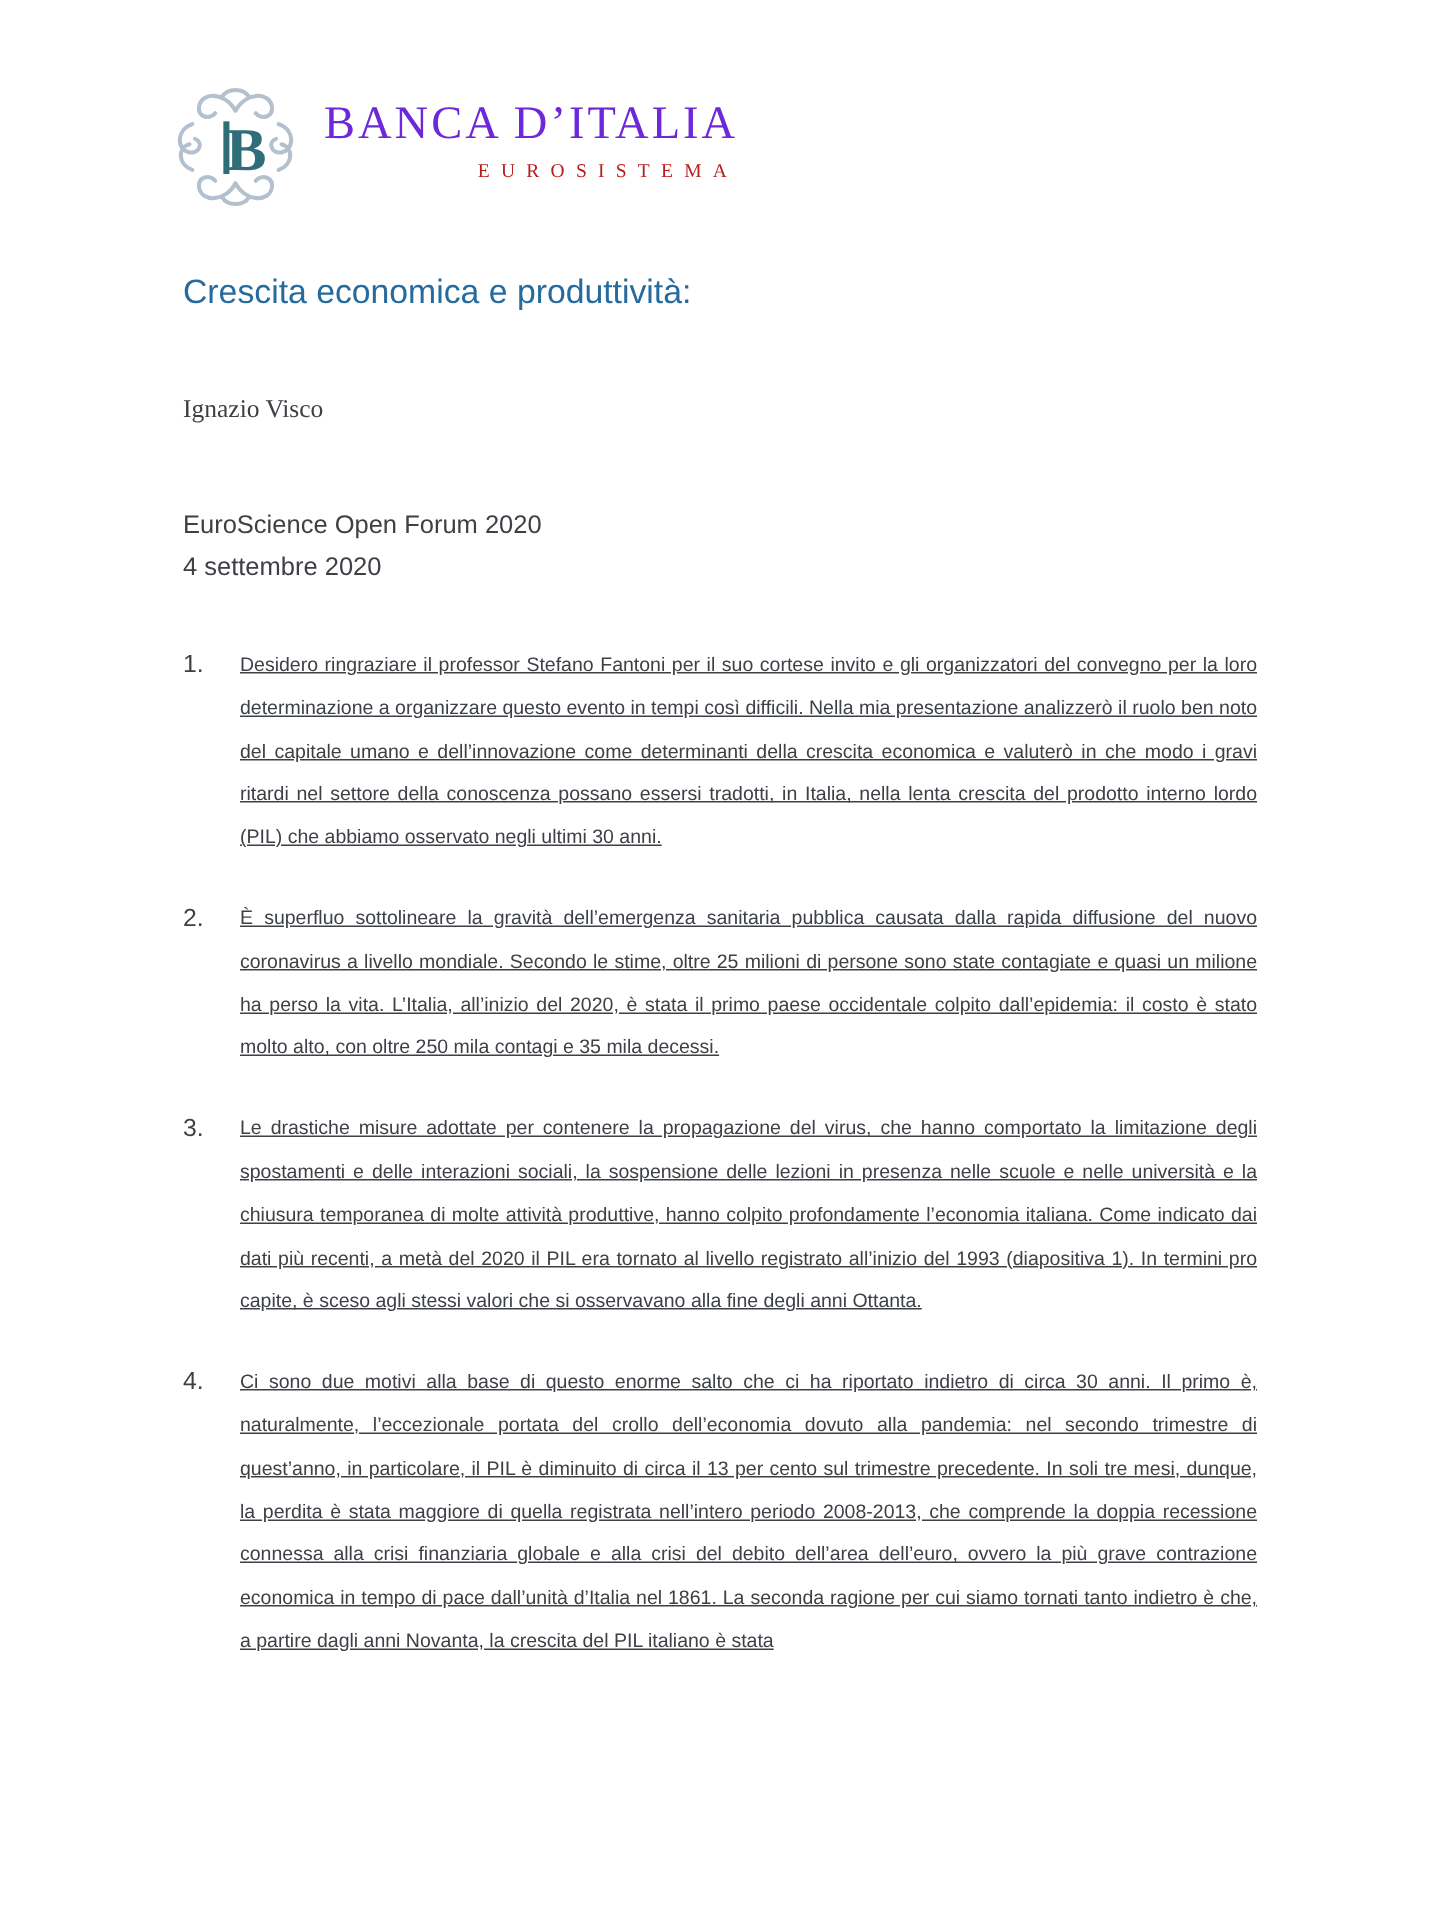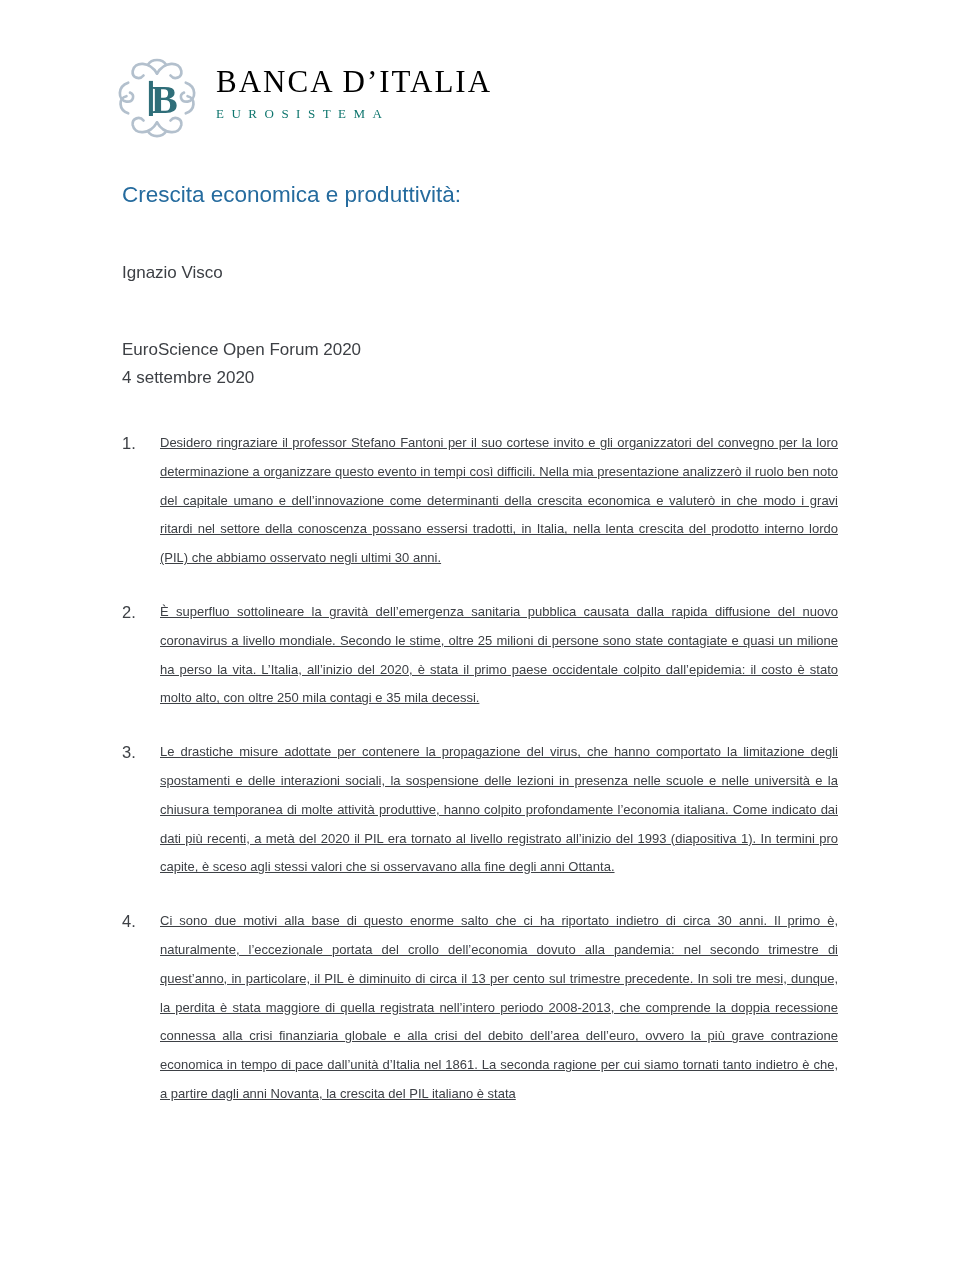--- a/index.html
+++ b/index.html
@@ -15,31 +15,31 @@
   .logo{
     position:absolute;left:112px;top:52px;
     display:flex;align-items:flex-start;
   }
   .emblem{width:90px;height:92px;flex:0 0 auto;}
   .wordmark{margin-left:14px;padding-top:14px;}
   .bank-name{
     font-family:"Liberation Serif",serif;
     font-size:31px;
     letter-spacing:2px;
-    color:#000000;
+    color:#6d28d9;
     line-height:1;
     white-space:nowrap;
   }
   .eurosistema{
     font-family:"Liberation Serif",serif;
     font-size:13px;
     letter-spacing:7.5px;
-    color:#0f766e;
+    color:#b91c1c;
     margin-top:9px;
-    text-align:left;
+    text-align:right;
   }
   
   .content{position:absolute;left:122px;width:716px;}
   .doc-title{
     top:180px;
     font-size:22.5px;
     font-weight:normal;
     color:#256b9e;
     line-height:30px;
   }
@@ -95,21 +95,21 @@
     <div class="wordmark">
       <div class="bank-name">BANCA D’ITALIA</div>
       <div class="eurosistema">EUROSISTEMA</div>
     </div>
   </div>
 
   <div class="content doc-title" style="position:absolute;">
     <div>Crescita economica e produttività:</div>
   </div>
 
-  <div class="content author-block" style="position:absolute;">
+  <div class="content author-block" style="position:absolute;font-family:Liberation Serif, serif;">
     <div>Ignazio Visco</div>
   </div>
 
   <div class="content event-block" style="position:absolute;">
     <div>EuroScience Open Forum 2020</div>
     <div>4 settembre 2020</div>
   </div>
 
   <div class="content paragraphs" style="position:absolute;">
 

